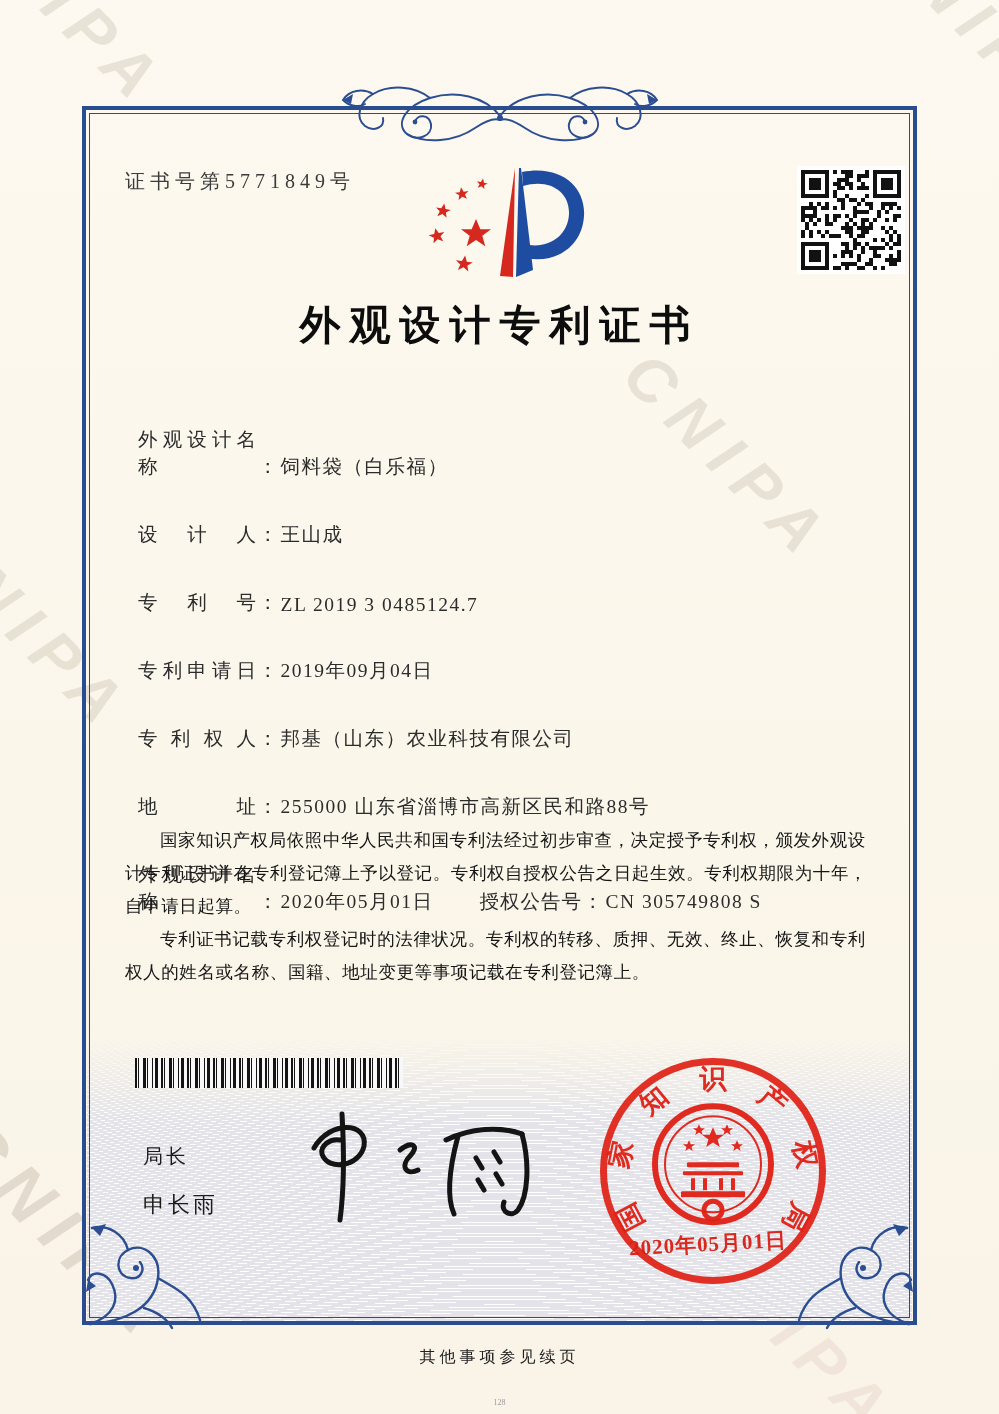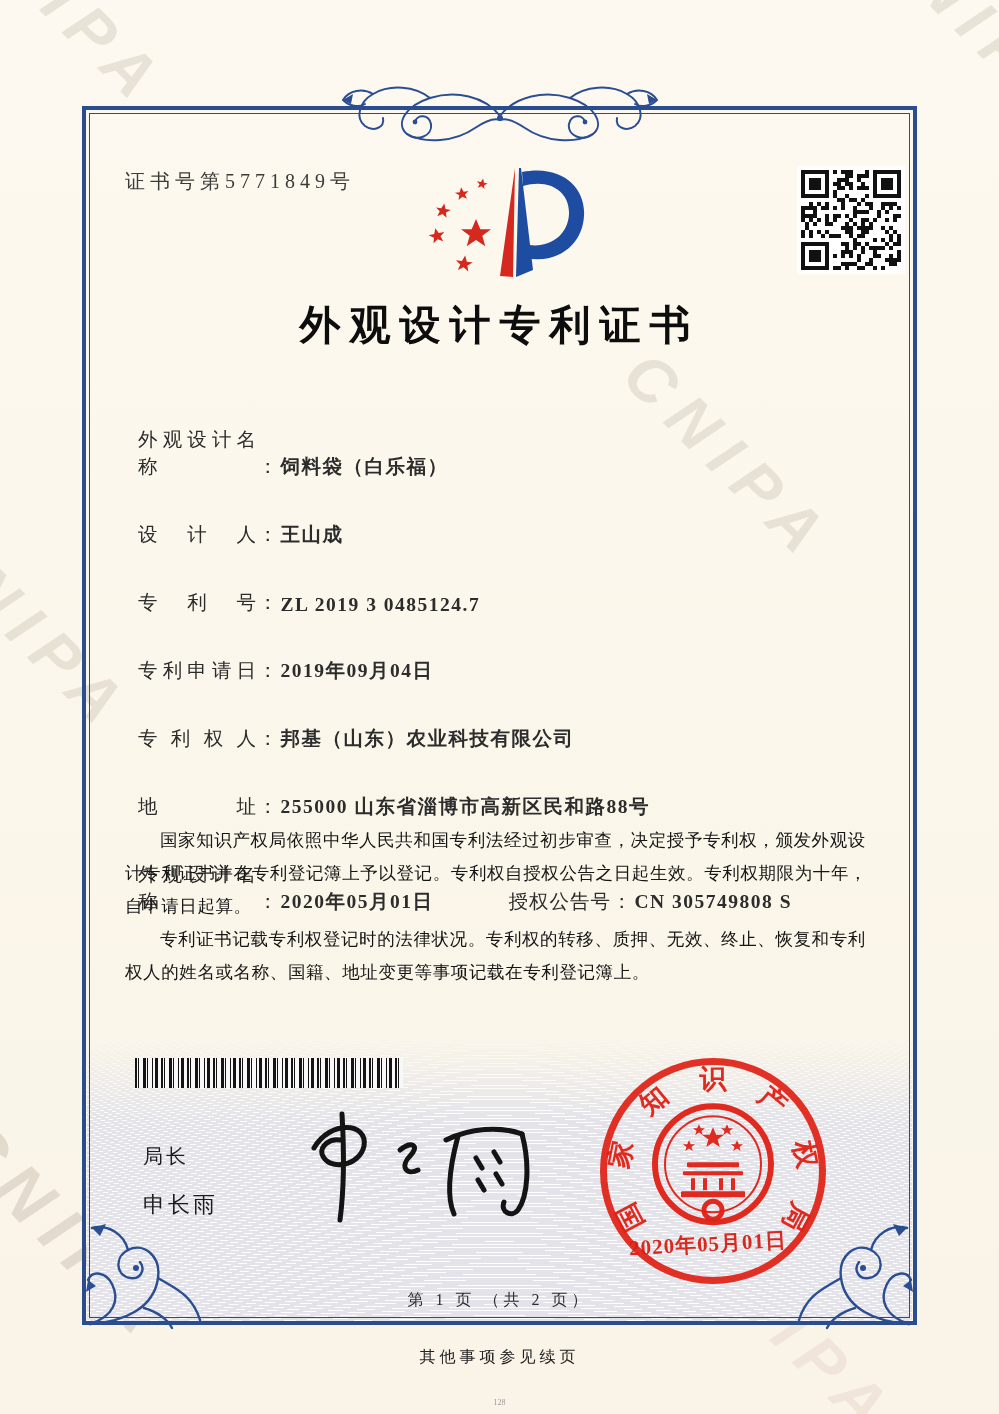--- a/index.html
+++ b/index.html
@@ -38,22 +38,22 @@
   .cert-no{position:absolute;left:125px;top:168px;font-size:20px;letter-spacing:5px;color:#3b3b3b;}
   .qr{position:absolute;left:797px;top:166px;width:100px;height:100px;background:#fff;padding:4px;}
   .logo{position:absolute;left:412px;top:156px;}
   .title{position:absolute;left:0;right:0;top:298px;text-align:center;
          font-size:41px;font-weight:700;letter-spacing:9px;color:#0d0d0d;}
   
   .fields{position:absolute;left:138px;top:426px;width:720px;font-size:19.5px;color:#2c2c2c;}
   .frow{display:flex;align-items:flex-end;margin-bottom:41px;letter-spacing:1px;}
   .flabel{display:inline-block;width:119px;text-align:justify;text-align-last:justify;}
   .fcolon{margin:0 2px 0 1px;}
-  .fvalue{letter-spacing:1.5px;font-weight:bold;}
-  .grant2{margin-left:75px;display:flex;align-items:baseline;}
+  .fvalue{letter-spacing:1.5px;}
+  .grant2{margin-left:46px;display:flex;align-items:baseline;}
   
   .body-text{position:absolute;left:125px;top:824px;width:752px;font-size:17.5px;
              line-height:1.88;color:#161616;letter-spacing:0.6px;}
   .body-text p{margin:0;text-indent:2em;}
   
   .barcode{position:absolute;left:135px;top:1058px;width:268px;height:30px;background:
     repeating-linear-gradient(90deg,
       #141414 0 2px,#f8f8f8 2px 3px,#141414 3px 4px,#f8f8f8 4px 8px,
       #141414 8px 11px,#f8f8f8 11px 12px,#141414 12px 13px,#f8f8f8 13px 17px,
       #141414 17px 18px,#f8f8f8 18px 20px,#141414 20px 23px,#f8f8f8 23px 26px);}
@@ -459,17 +459,16 @@
   <span class="seal-char" style="transform: translate(-82.9971px, 44.1303px) rotate(-118deg);">国</span>
       <span class="seal-char" style="transform: translate(-92.167px, -18.4726px) rotate(-78.6667deg);">家</span>
       <span class="seal-char" style="transform: translate(-59.5801px, -72.7063px) rotate(-39.3333deg);">知</span>
       <span class="seal-char" style="transform: translate(0px, -94px) rotate(0deg);">识</span>
       <span class="seal-char" style="transform: translate(59.5801px, -72.7063px) rotate(39.3333deg);">产</span>
       <span class="seal-char" style="transform: translate(92.167px, -18.4726px) rotate(78.6667deg);">权</span>
       <span class="seal-char" style="transform: translate(82.9971px, 44.1303px) rotate(118deg);">局</span>
     </div>
   <div class="seal-date">2020年05月01日</div>
 
-  <div class="page-num">第 1 页 （共 2 页）</div>
   <div class="footer-note">其他事项参见续页</div>
   <div class="print-mark">128</div>
 
 </div>
 
 </body></html>

